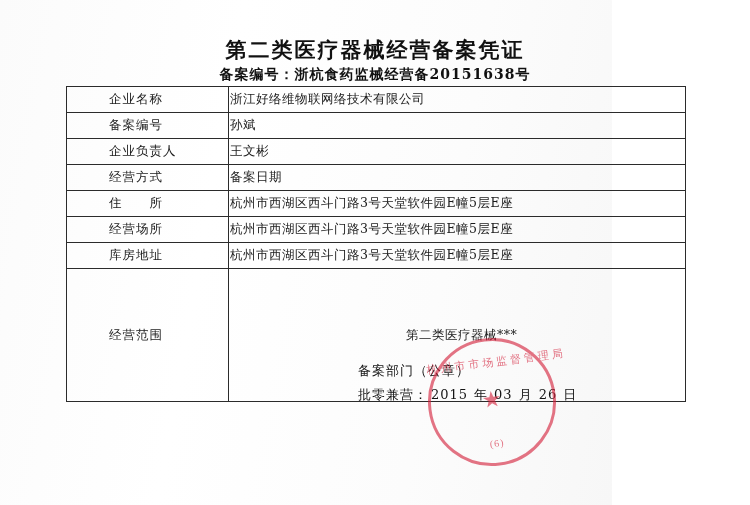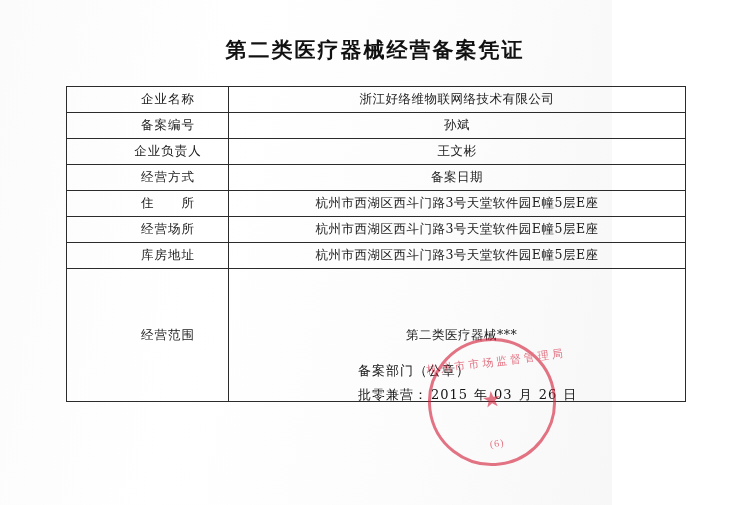--- a/index.html
+++ b/index.html
@@ -63,27 +63,25 @@
   }
   table.form td {
     border: 1px solid #2b2b2b;
     font-size: 12.5px;
     color: #1a1a1a;
     font-family: "DejaVu Serif", "Liberation Serif", serif;
   }
   td.label {
     width: 118px;
     height: 23px;
-    text-align: center;
     vertical-align: middle;
     letter-spacing: 1px;
     padding-left: 42px;
   }
   td.value {
-    text-align: center;
     vertical-align: middle;
     letter-spacing: 0.5px;
   }
   tr.scope td.label {
     height: 130px;
     vertical-align: middle;
   }
   tr.scope td.value {
     text-align: center;
     vertical-align: middle;
@@ -151,20 +149,23 @@
     letter-spacing: 1px;
   }
 </style>
 </head>
 <body>
 
 <div id="doc">
 
   <div class="title">第二类医疗器械经营备案凭证</div>
 
+  <div class="subtitle">
+    <span>备案编号：</span><span>浙杭食药监械经营备20151638号</span>
+  </div>
 
   <table class="form">
     <tbody>
       <tr>
         <td class="label">企业名称</td>
         <td class="value">浙江好络维物联网络技术有限公司</td>
       </tr>
       <tr>
         <td class="label">备案编号</td>
         <td class="value">孙斌</td>

